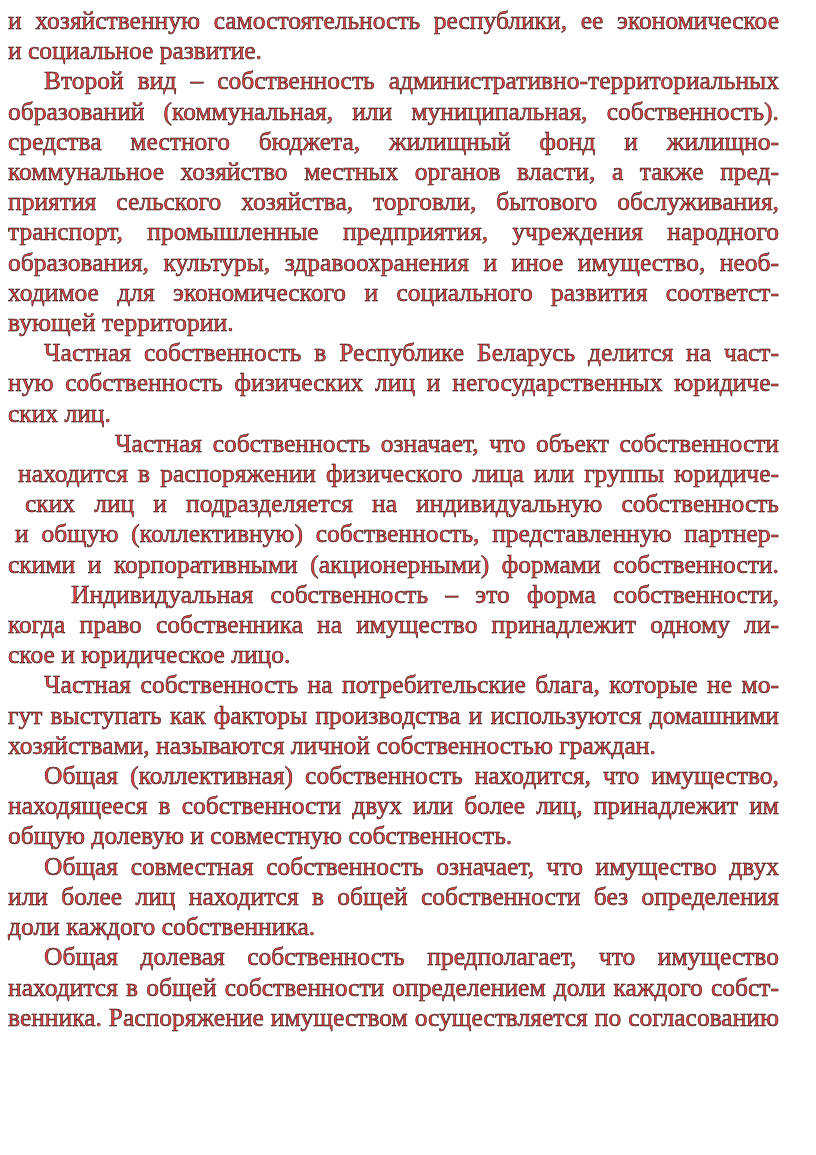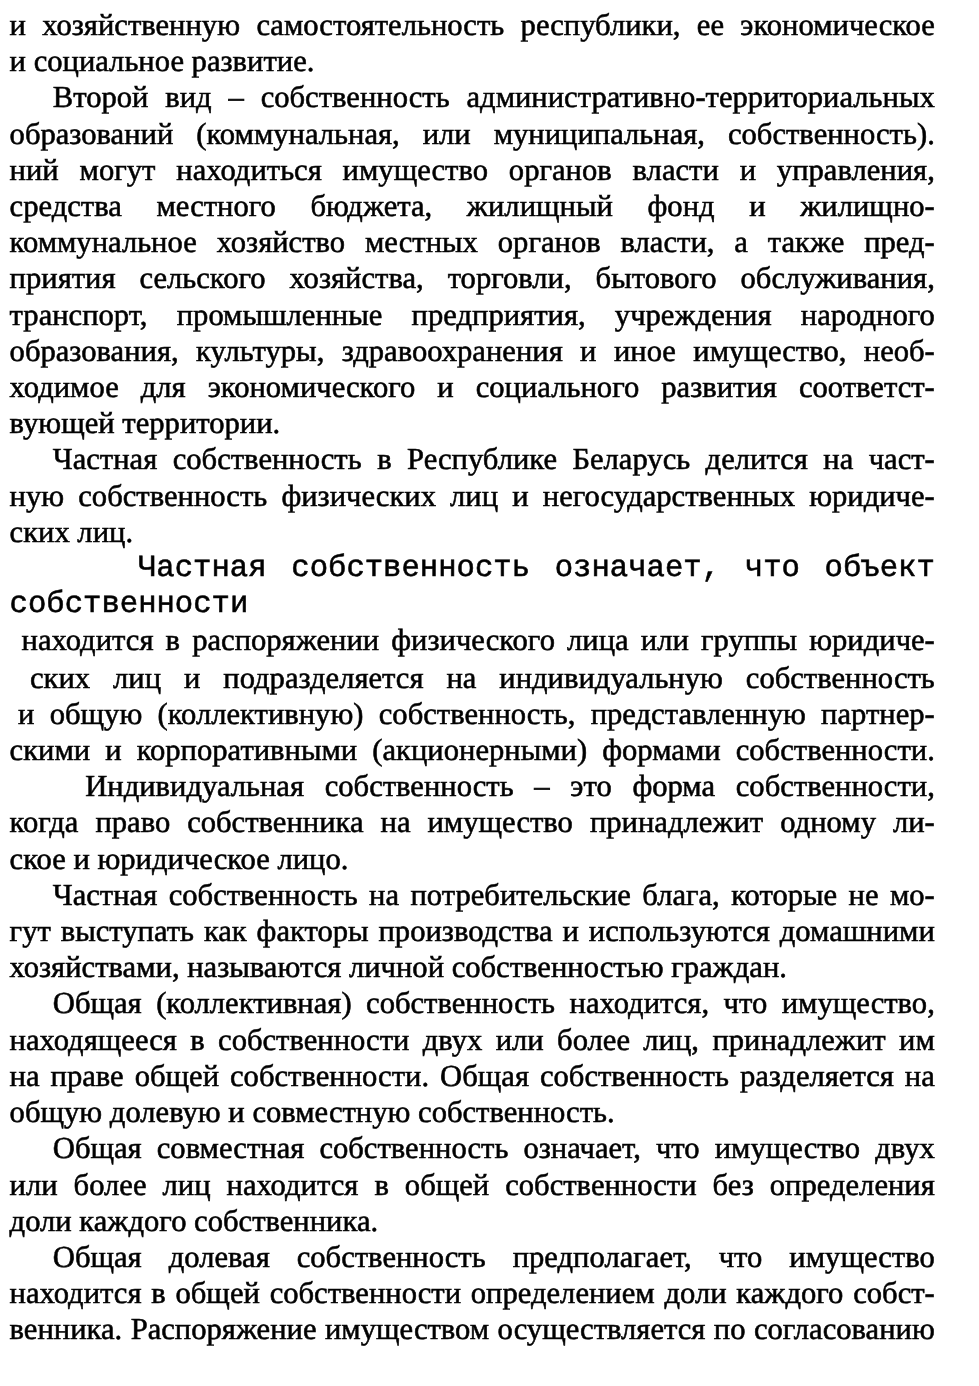--- a/index.html
+++ b/index.html
@@ -13,55 +13,54 @@
     overflow: hidden;
   }
   .page {
     box-sizing: border-box;
     width: 816px;
     height: 1155px;
     padding: 6px 37px 0 8px;
     font-family: "Liberation Serif", "DejaVu Serif", serif;
     font-size: 25.5px;
     line-height: 30.2px;
-    color: #000000;
+    color: #ef4444;
     -webkit-text-stroke: 0.5px #0b0b0b;
   }
   .line {
     text-align: justify;
     text-align-last: justify;
     text-justify: inter-word;
     white-space: normal;
     overflow: visible;
   }
   .line.short { text-align-last: left; }
   .ind    { text-indent: 36px; }
   .ind-md { text-indent: 63px; }
-  .ind-lg { text-indent: 107px; font-family: Liberation Mono, monospace; }
+  .ind-lg { text-indent: 107px; }
   .off7   { padding-left: 7px; }
   .off10  { padding-left: 10px; }
   .off17  { padding-left: 17px; }
 </style>
 </head>
 <body>
 
 <div class="page">
 
   <div>
     <div class="line">и хозяйственную самостоятельность республики, ее экономическое</div>
     <div class="line short">и социальное развитие.</div>
   </div>
 
   <div>
     <div class="line ind">Второй вид – собственность административно-территориальных</div>
     <div class="line">образований (коммунальная, или муниципальная, собственность).</div>
   </div>
 
   <div>
-    <div class="line">ний могут находиться имущество органов власти и управления,</div>
     <div class="line">средства местного бюджета, жилищный фонд и жилищно-</div>
     <div class="line">коммунальное хозяйство местных органов власти, а также пред-</div>
     <div class="line">приятия сельского хозяйства, торговли, бытового обслуживания,</div>
     <div class="line">транспорт, промышленные предприятия, учреждения народного</div>
     <div class="line">образования, культуры, здравоохранения и иное имущество, необ-</div>
     <div class="line">ходимое для экономического и социального развития соответст-</div>
     <div class="line short">вующей территории.</div>
   </div>
 
   <div>
@@ -86,21 +85,20 @@
 
   <div>
     <div class="line ind">Частная собственность на потребительские блага, которые не мо-</div>
     <div class="line">гут выступать как факторы производства и используются домашними</div>
     <div class="line short">хозяйствами, называются личной собственностью граждан.</div>
   </div>
 
   <div>
     <div class="line ind">Общая (коллективная) собственность находится, что имущество,</div>
     <div class="line">находящееся в собственности двух или более лиц, принадлежит им</div>
-    <div class="line">на праве общей собственности. Общая собственность разделяется на</div>
     <div class="line short">общую долевую и совместную собственность.</div>
   </div>
 
   <div>
     <div class="line ind">Общая совместная собственность означает, что имущество двух</div>
     <div class="line">или более лиц находится в общей собственности без определения</div>
     <div class="line short">доли каждого собственника.</div>
   </div>
 
   <div>

